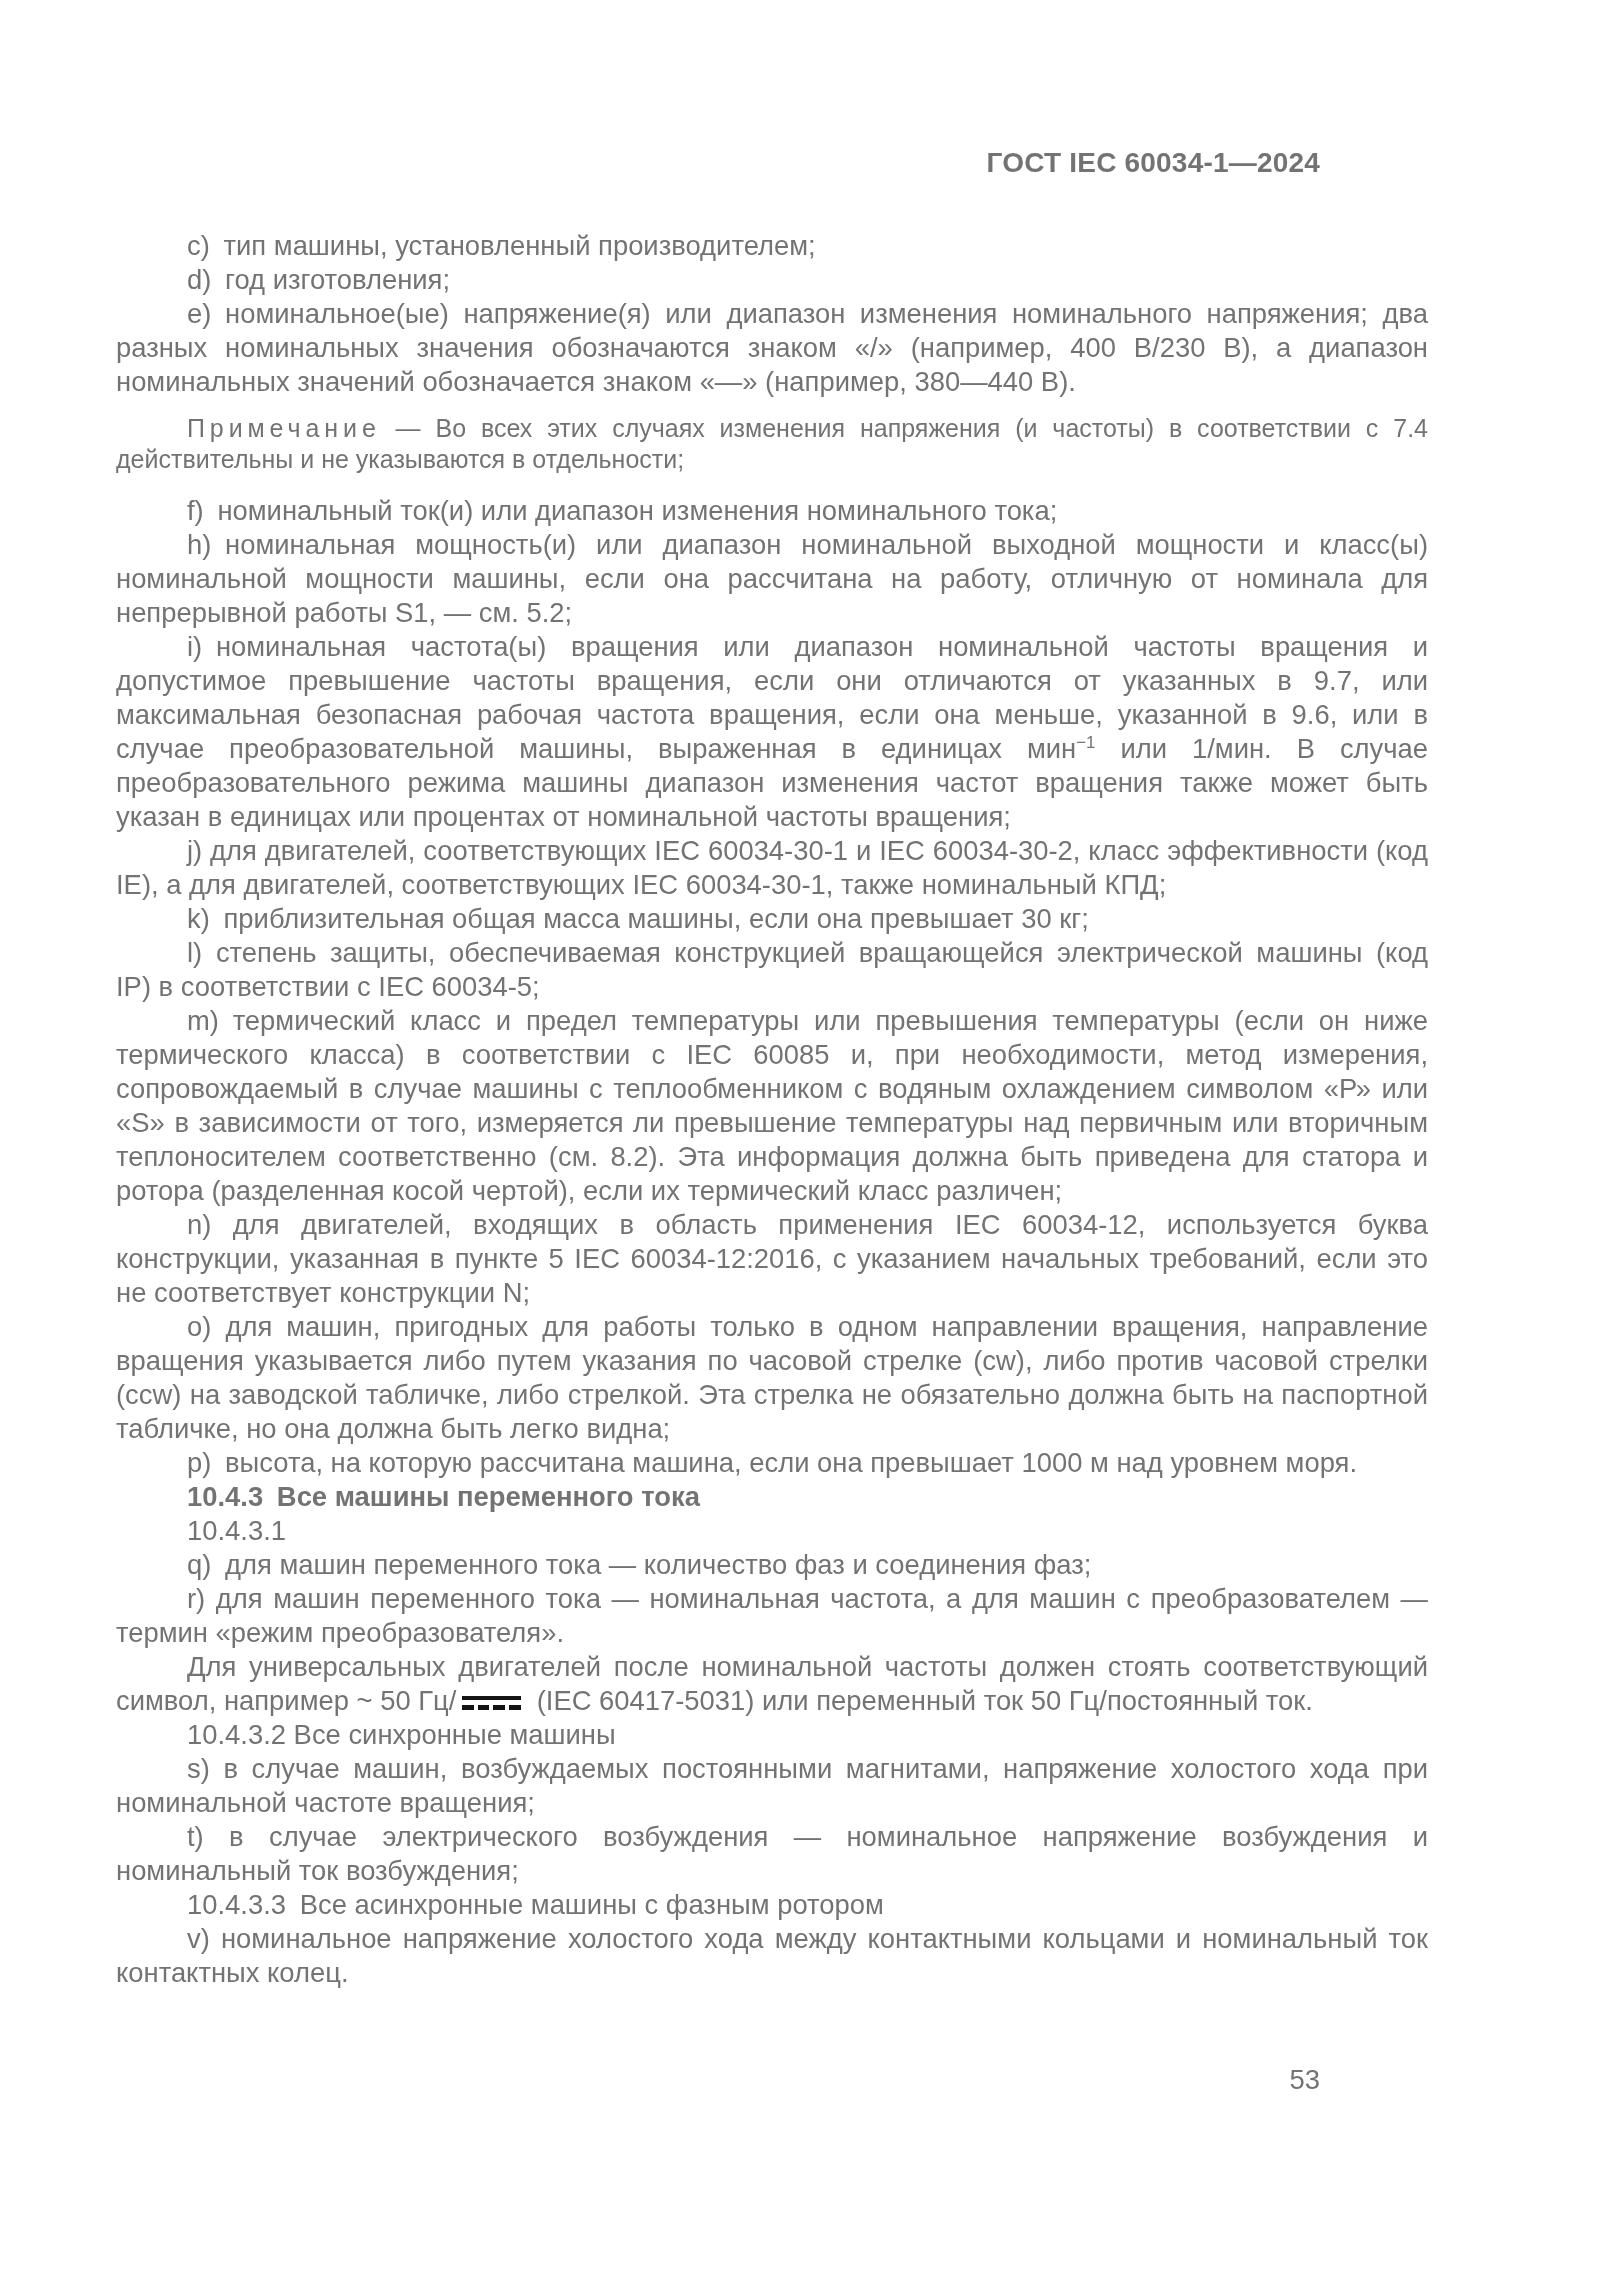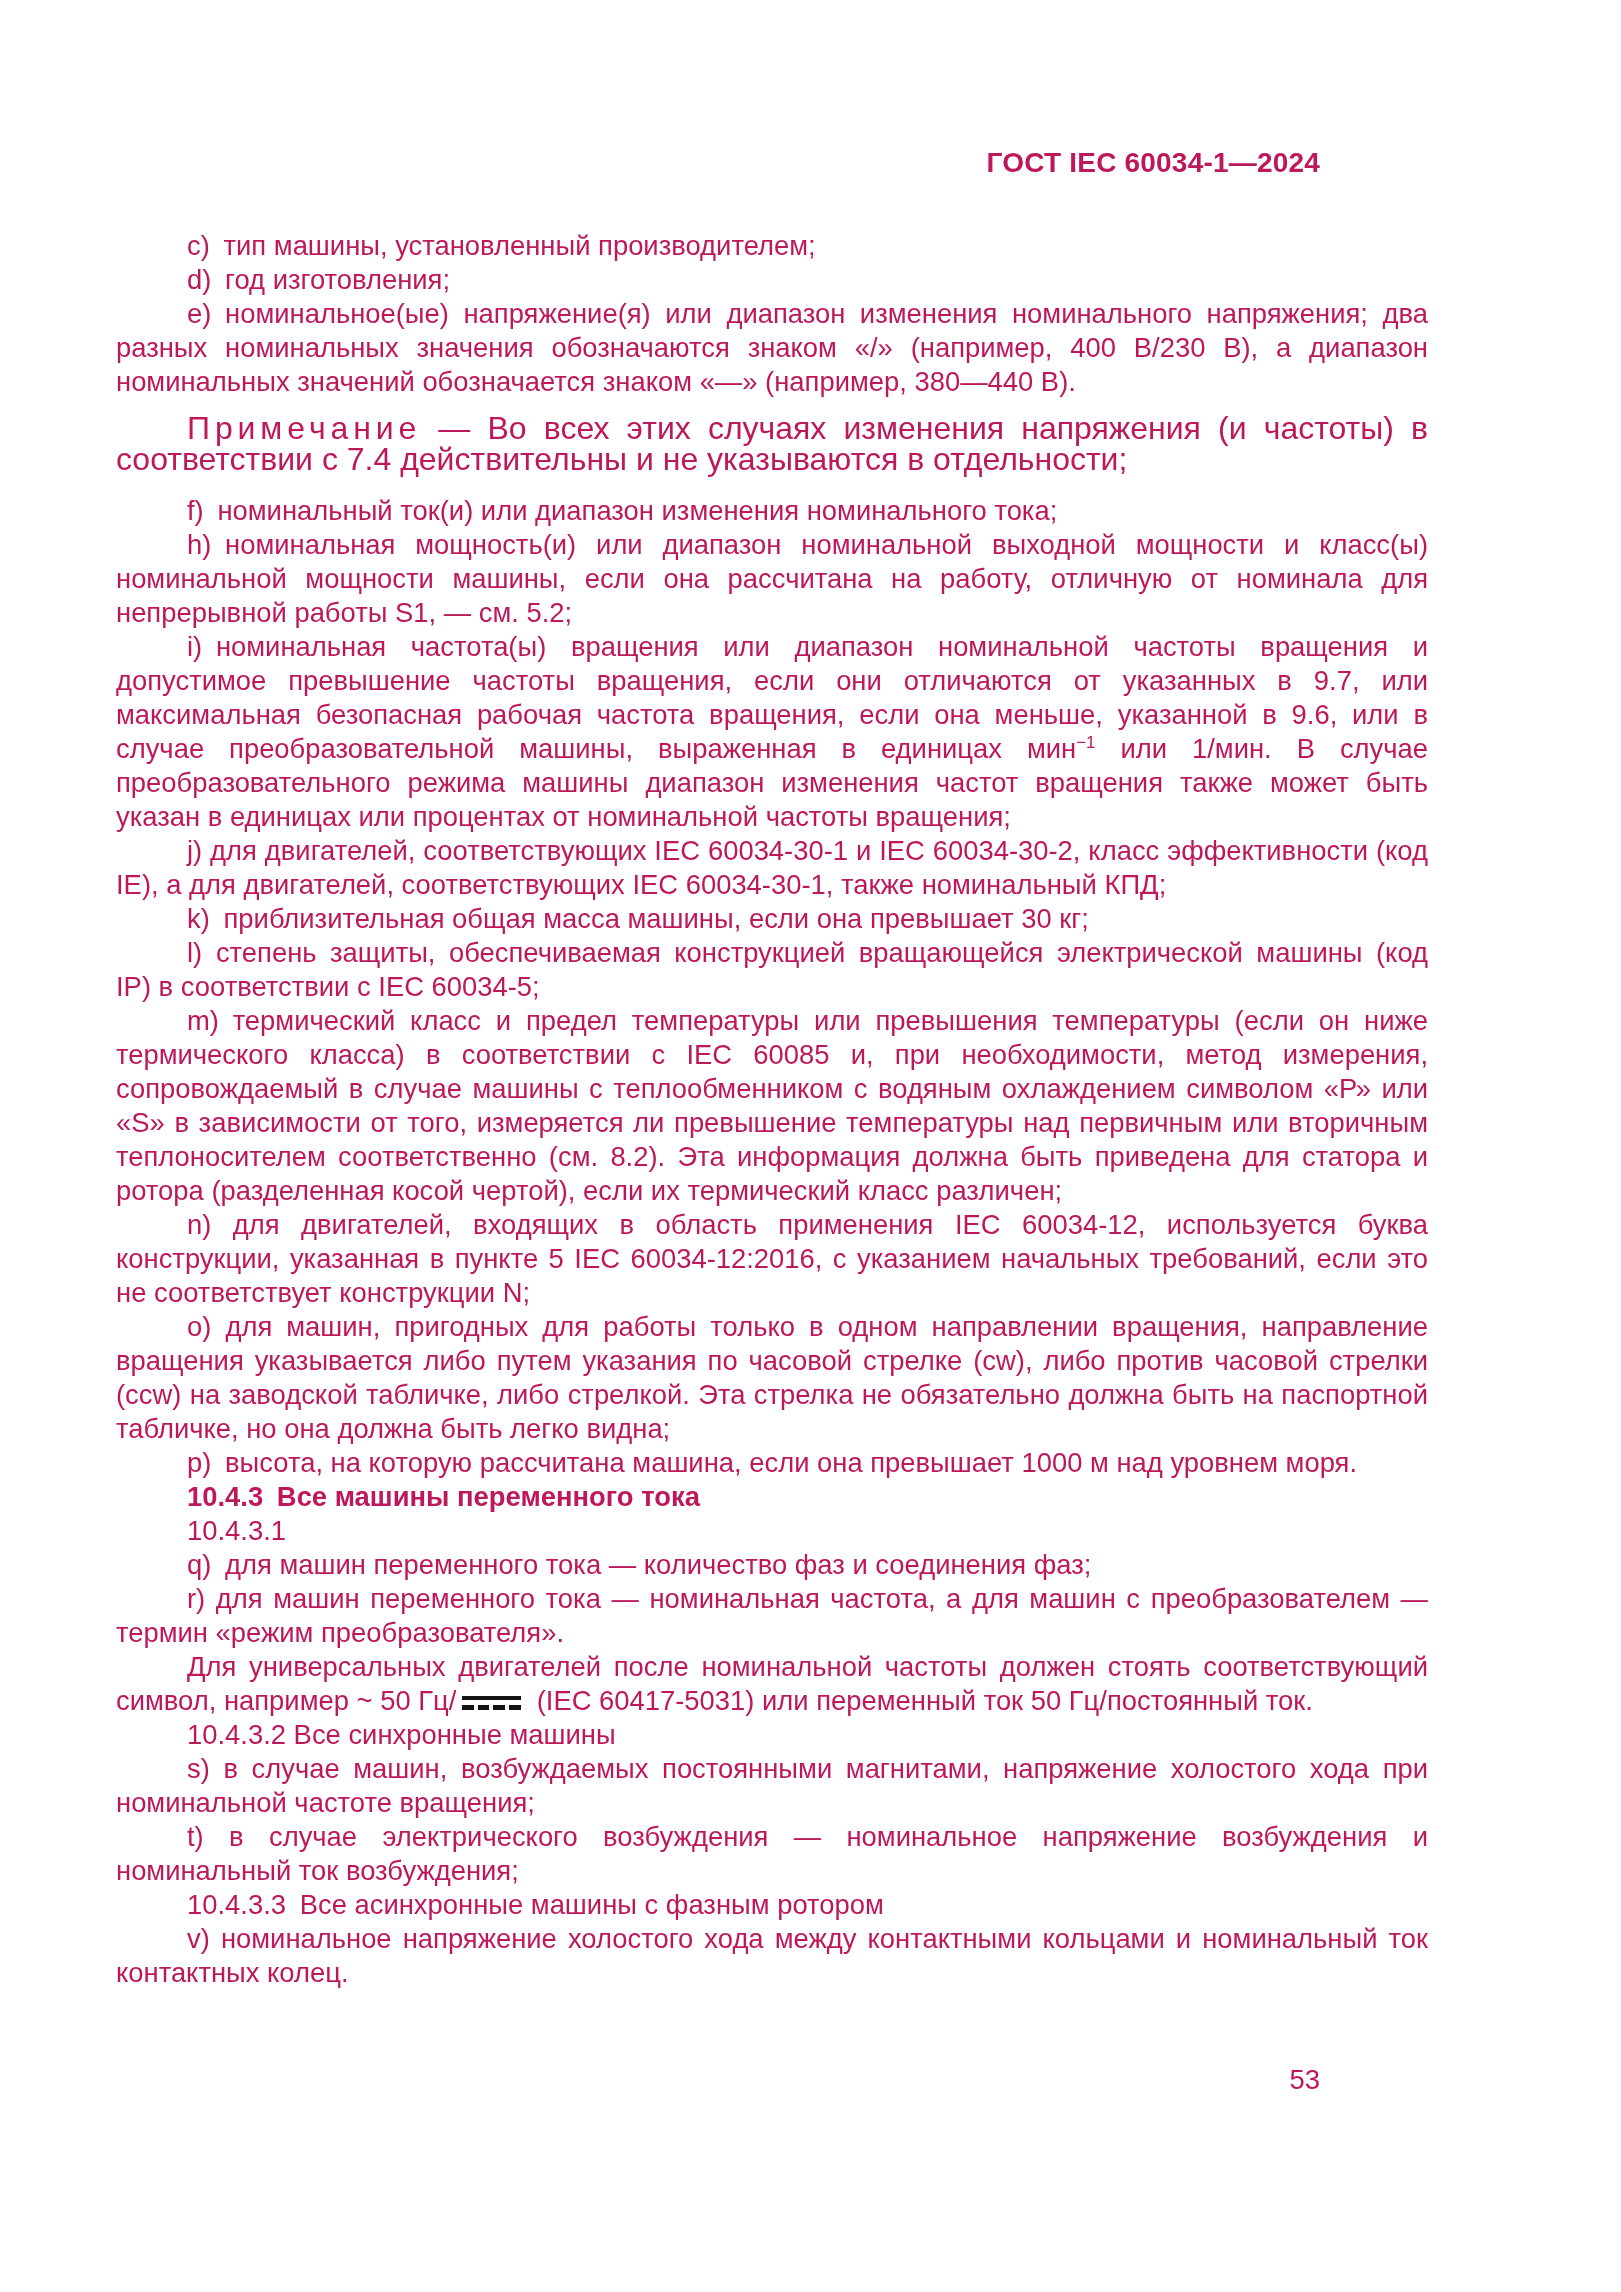--- a/index.html
+++ b/index.html
@@ -2,21 +2,21 @@
 <html><head>
 <meta charset="utf-8">
 <style>
   html,body{margin:0;padding:0;background:#ffffff;}
   .page{
     position:relative;
     width:1513px;
     height:2293px;
     background:#ffffff;
     font-family:"Liberation Sans","DejaVu Sans",sans-serif;
-    color:#be185d;
+    color:#737373;
     overflow:hidden;
   }
   .running-header{
     position:absolute;
     top:147px;
     right:193px;
     font-size:28px;
     font-weight:bold;
     letter-spacing:0.2px;
     white-space:nowrap;
@@ -30,21 +30,21 @@
     line-height:34px;
     text-align:justify;
   }
   .para{
     margin:0;
     text-indent:71px;
   }
   .para.bold{font-weight:bold;}
   .note{
     margin:13.7px 0 19.6px 0;
-    font-size:32px;
+    font-size:25px;
     line-height:31px;
     text-indent:71px;
     text-align:justify;
   }
   .note-label{letter-spacing:4.9px;}
   sup{
     font-size:0.62em;
     line-height:0;
     vertical-align:super;
   }

